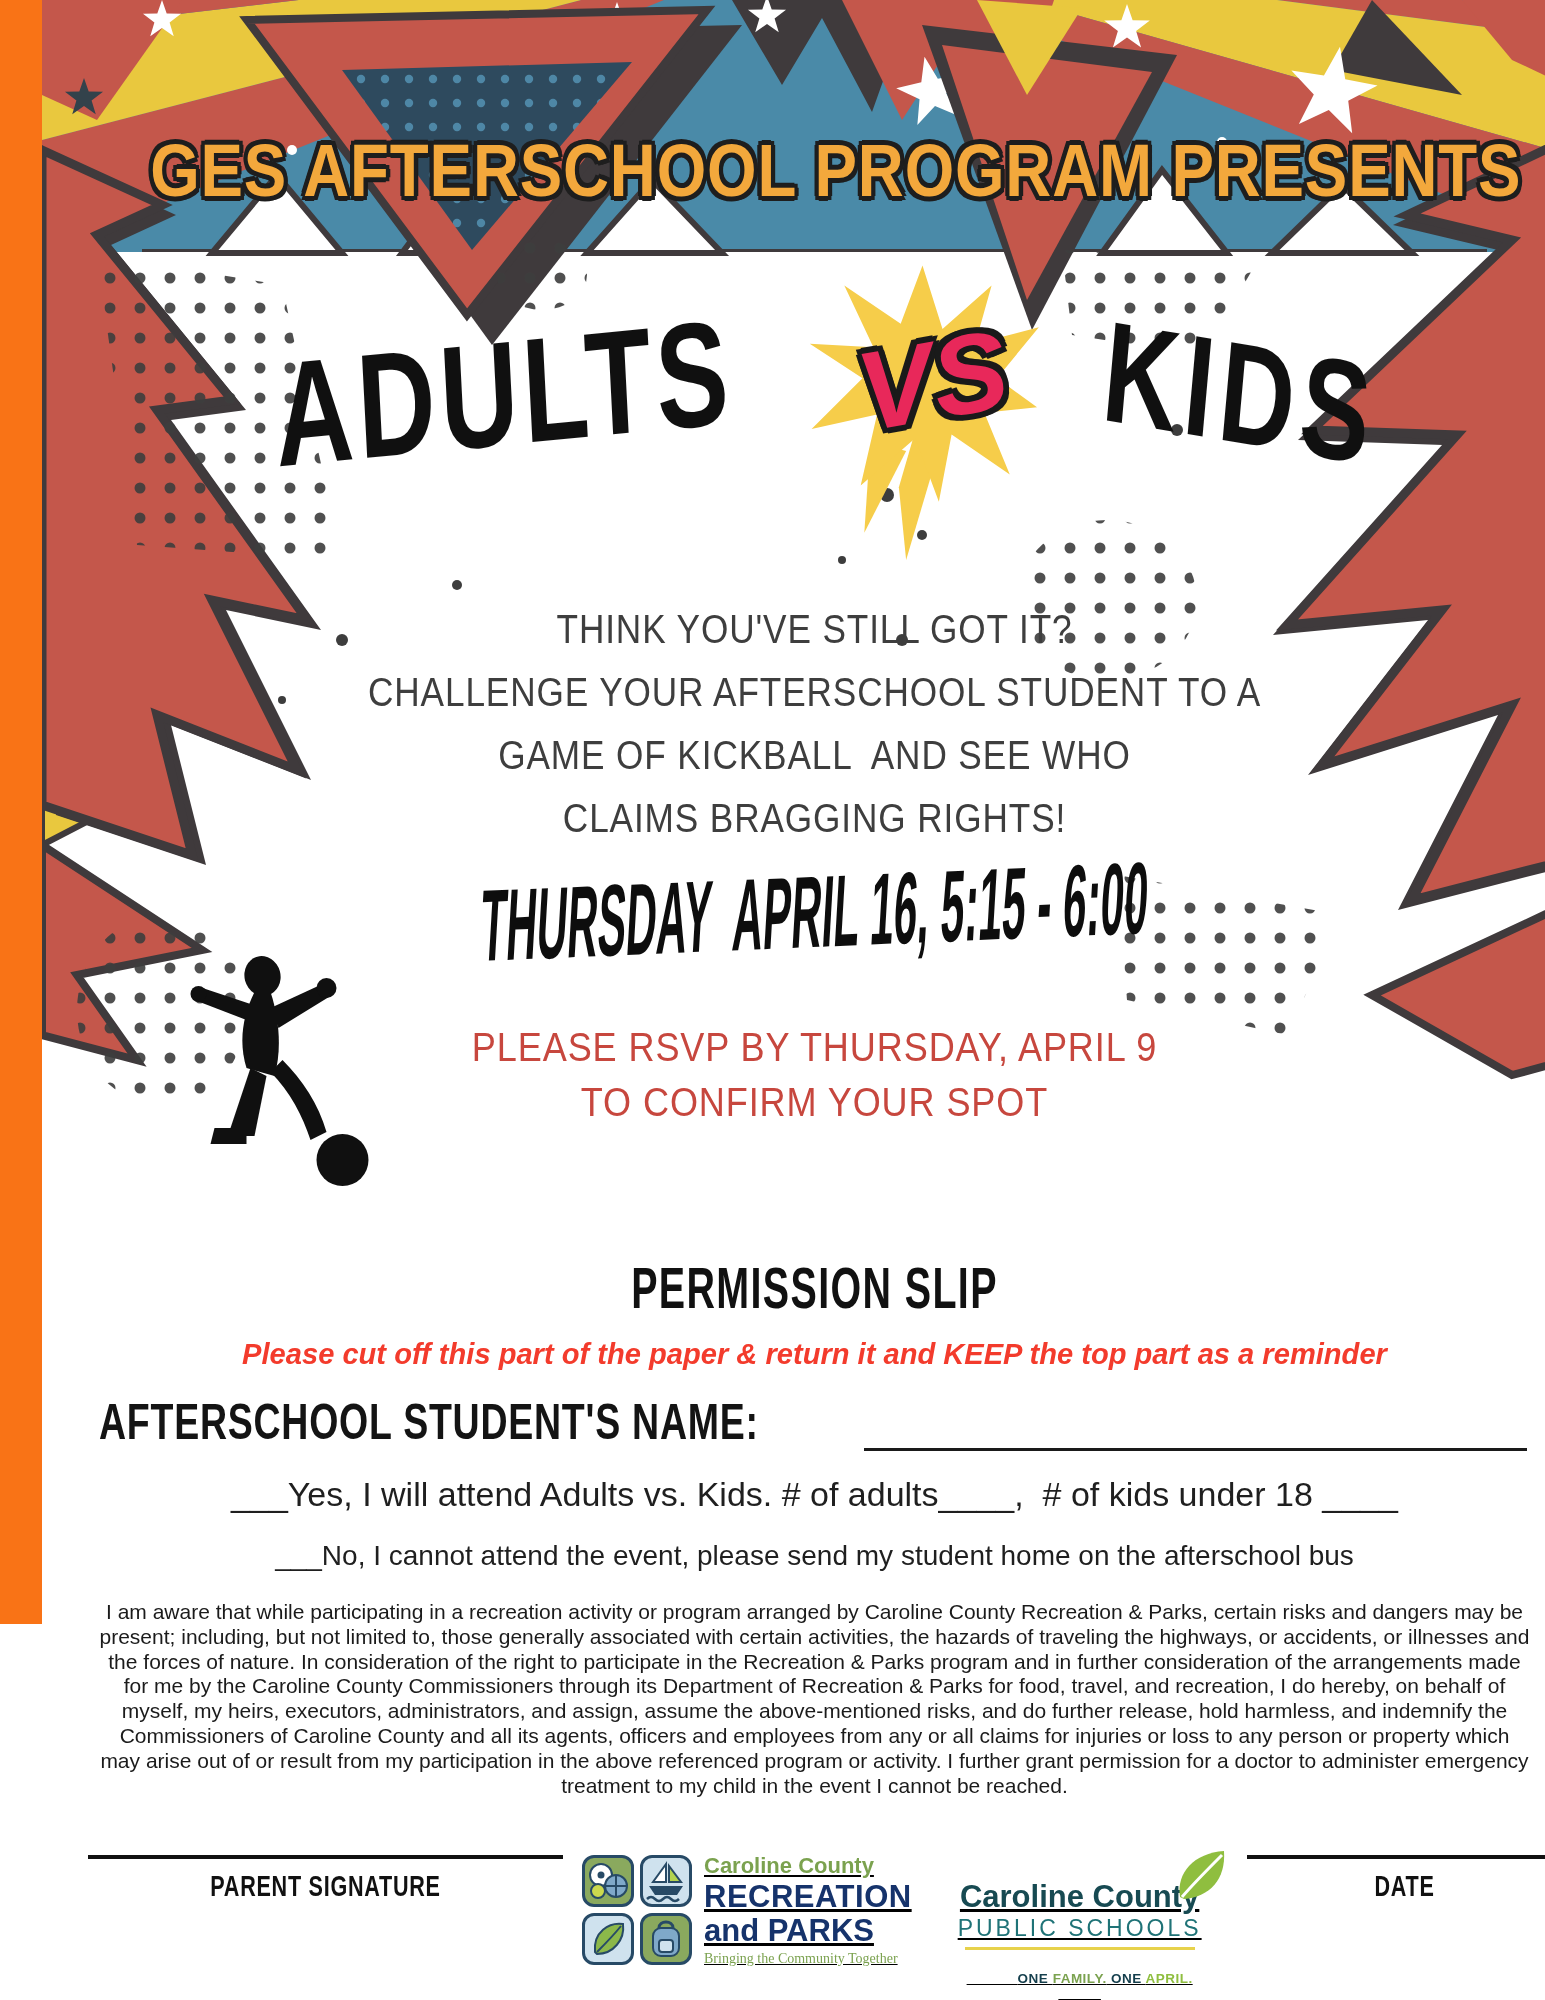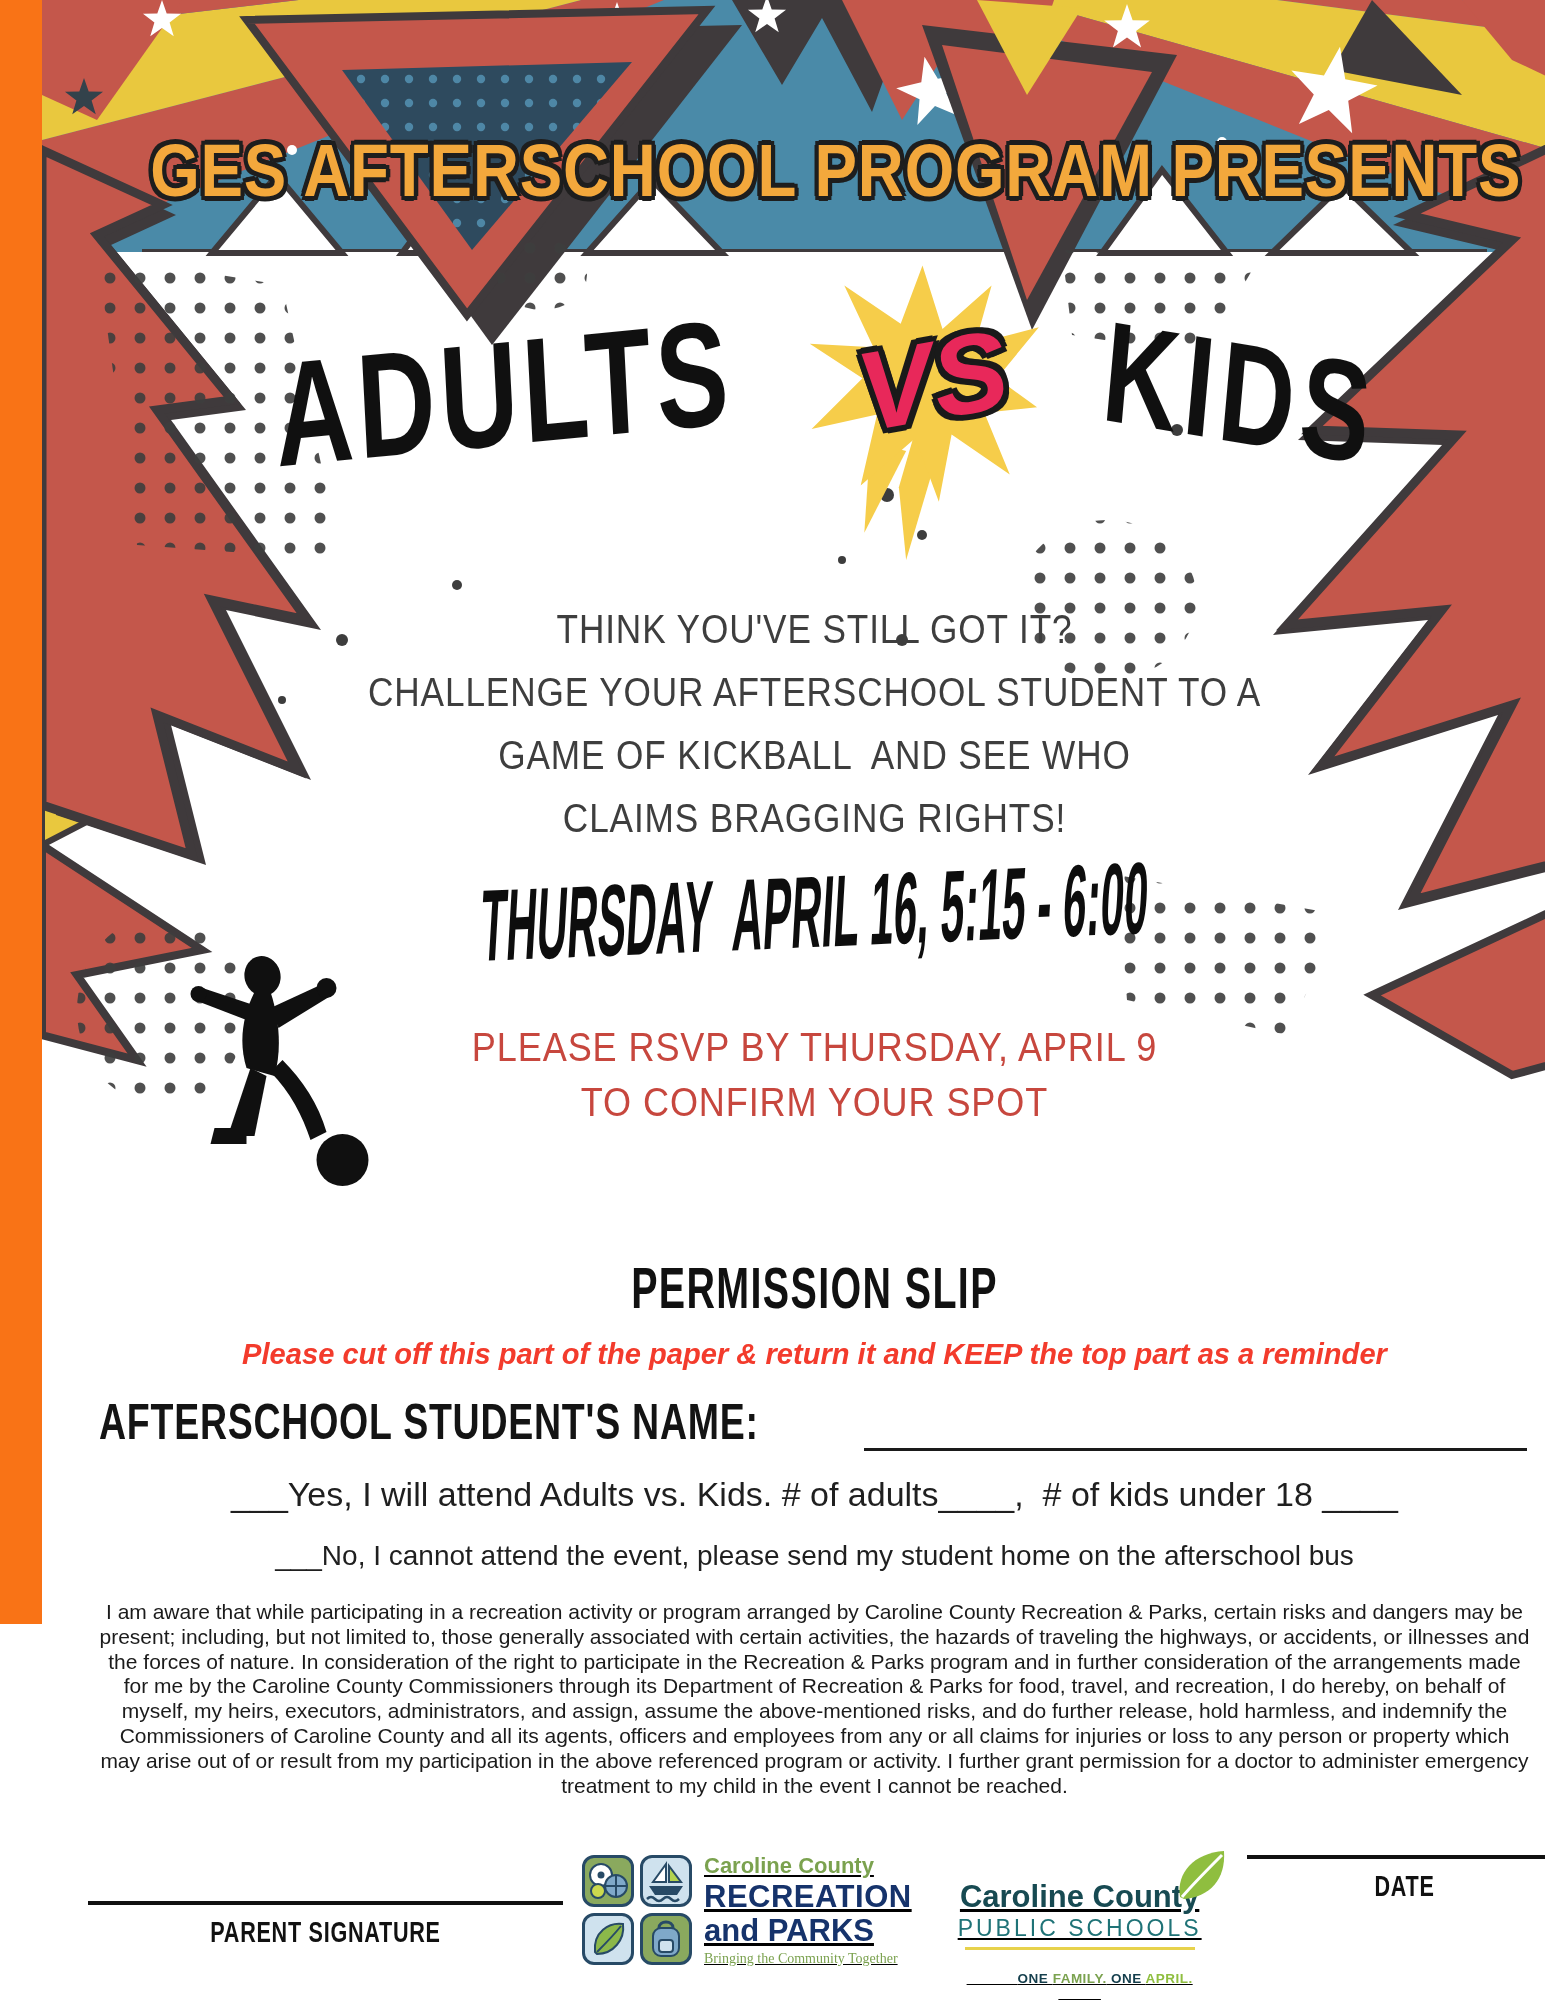--- a/index.html
+++ b/index.html
@@ -51,21 +51,21 @@
   .name-row{display:flex;align-items:flex-end;margin:30px 60px 0 57px;height:50px;}
   .name-label{font-size:50px;font-weight:bold;color:#141414;letter-spacing:1px;
     transform:scaleX(0.75);transform-origin:left bottom;white-space:pre;}
   .name-line{flex:1;border-bottom:3px solid #1a1a1a;height:42px;margin-left:-115px;}
   .yes-line{margin-top:24px;text-align:center;font-size:34px;color:#1f1f1f;white-space:pre;}
   .no-line{margin-top:26px;text-align:center;font-size:28px;color:#1f1f1f;white-space:pre;}
   .waiver{margin:28px auto 0 auto;width:1432px;text-align:center;font-size:21px;
     line-height:24.8px;color:#1b1b1b;}
 
   .footer{position:absolute;left:0;bottom:0;width:1545px;height:145px;}
-  .sig-block{position:absolute;left:46px;top:0;width:475px;text-align:center;margin-top:46px;}
+  .sig-block{position:absolute;left:46px;top:0;width:475px;text-align:center;}
   .date-block{position:absolute;left:1205px;top:0;width:315px;text-align:center;}
   .blank-line{border-top:4px solid #111;width:100%;height:0;}
   .foot-label{margin-top:10px;font-size:30px;font-weight:bold;color:#111;letter-spacing:1px;
     transform:scaleX(0.72);white-space:pre;}
 
   
   .logos{position:absolute;left:540px;top:0;display:flex;align-items:flex-start;text-decoration:underline;}
   .logo-rp{display:flex;align-items:flex-start;}
   .tiles{display:grid;grid-template-columns:52px 52px;grid-template-rows:52px 52px;gap:6px;}
   .tile{border:3px solid #274a66;border-radius:12px;position:relative;overflow:hidden;}

